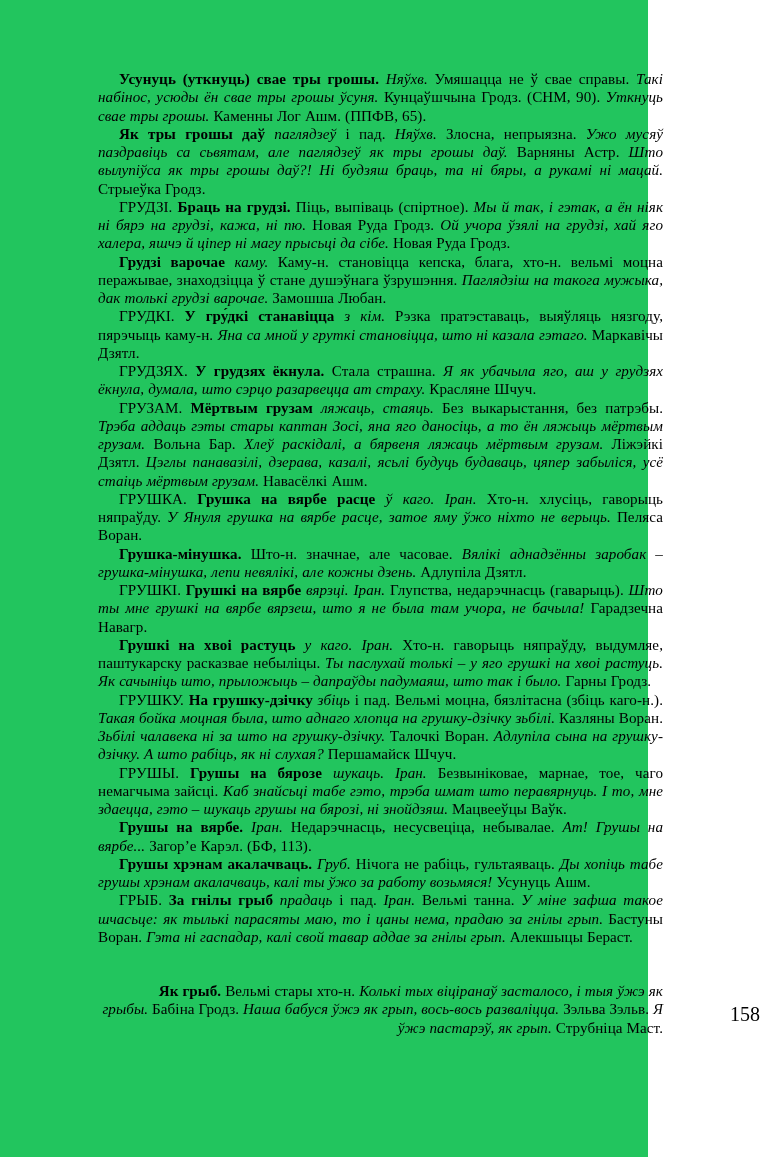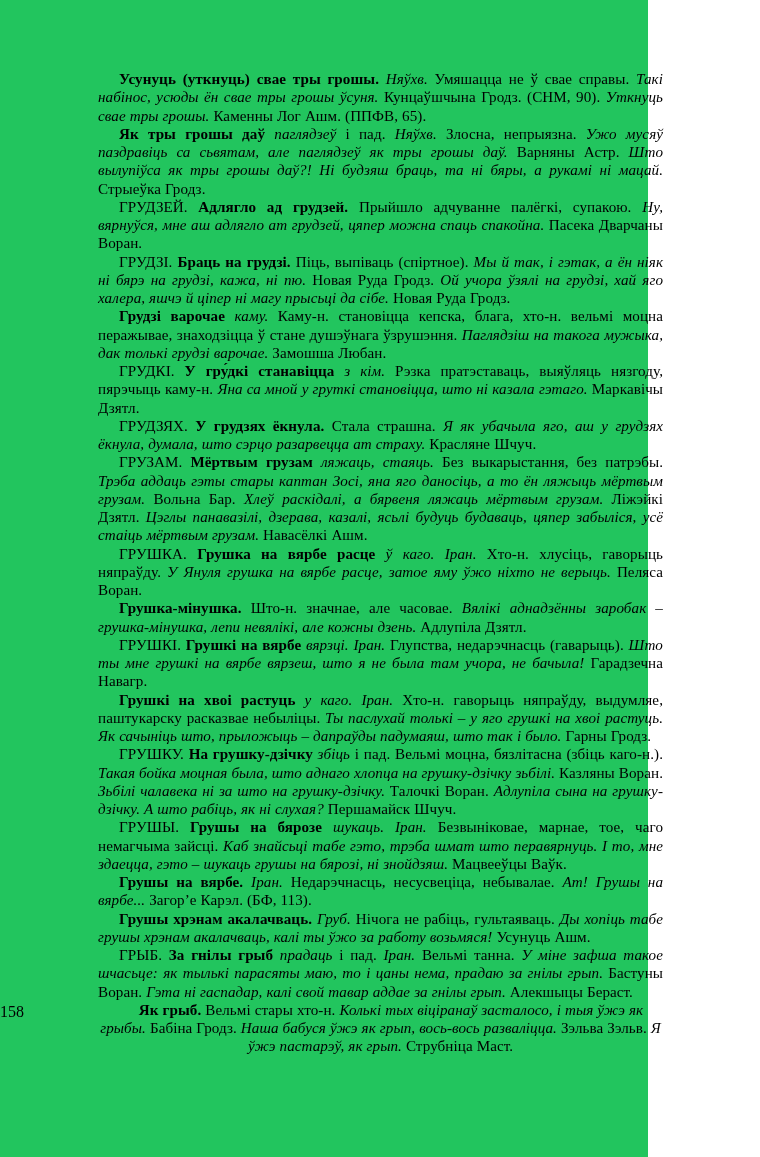--- a/index.html
+++ b/index.html
@@ -36,57 +36,56 @@
     text-align: justify;
     text-justify: inter-word;
     text-indent: 21px;
     font-size: 15.1px;
     line-height: 18.25px;
     letter-spacing: 0.005em;
     word-spacing: 0.01em;
     -webkit-hyphens: none;
     hyphens: none;
   }
-  p.entry:last-child { text-align: center; }
+  p.entry:last-child { text-align: right; margin-top: 36px; }
   .hw {
     font-weight: bold;
   }
   .it {
     font-style: italic;
   }
   .rm {
     font-style: normal;
     font-weight: normal;
   }
   .cap {
     font-style: normal;
     font-weight: normal;
   }
   #page-number {
     position: absolute;
     left: 0;
     top: 1003px;
     width: 760px;
-    text-align: left;
-    font-size: 16px;
+    text-align: right;
+    font-size: 20px;
     font-family: "Liberation Serif", "DejaVu Serif", serif;
   }
 </style>
 </head>
 <body>
 
 <div id="page">
 
   <div id="text-column">
 
     <p class="entry"><span class="hw">Усунуць (уткнуць) свае тры грошы.</span> <span class="it">Няўхв.</span> <span class="rm">Умяшацца не ў свае справы.</span> <span class="it">Такі набінос, усюды ён свае тры грошы ўсуня.</span> <span class="rm">Кунцаўшчына Гродз. (СНМ, 90).</span> <span class="it">Уткнуць свае тры грошы.</span> <span class="rm">Каменны Лог Ашм. (ППФВ, 65).</span></p>
 
     <p class="entry"><span class="hw">Як тры грошы даў</span> <span class="it">паглядзеў</span> <span class="rm">і пад.</span> <span class="it">Няўхв.</span> <span class="rm">Злосна, непрыязна.</span> <span class="it">Ужо мусяў паздравіць са сьвятам, але паглядзеў як тры грошы даў.</span> <span class="rm">Варняны Астр.</span> <span class="it">Што вылупіўса як тры грошы даў?! Ні будзяш браць, та ні бяры, а рукамі ні мацай.</span> <span class="rm">Стрыеўка Гродз.</span></p>
 
-    <p class="entry"><span class="cap">ГРУДЗЕЙ.</span> <span class="hw">Адлягло ад грудзей.</span> <span class="rm">Прыйшло адчуванне палёгкі, супакою.</span> <span class="it">Ну, вярнуўся, мне аш адлягло ат грудзей, цяпер можна спаць спакойна.</span> <span class="rm">Пасека Дварчаны Воран.</span></p>
 
     <p class="entry"><span class="cap">ГРУДЗІ.</span> <span class="hw">Браць на грудзі.</span> <span class="rm">Піць, выпіваць (спіртное).</span> <span class="it">Мы й так, і гэтак, а ён ніяк ні бярэ на грудзі, кажа, ні пю.</span> <span class="rm">Новая Руда Гродз.</span> <span class="it">Ой учора ўзялі на грудзі, хай яго халера, яшчэ й ціпер ні магу прысьці да сібе.</span> <span class="rm">Новая Руда Гродз.</span></p>
 
     <p class="entry"><span class="hw">Грудзі варочае</span> <span class="it">каму.</span> <span class="rm">Каму-н. становіцца кепска, блага, хто-н. вельмі моцна перажывае, знаходзіцца ў стане душэўнага ўзрушэння.</span> <span class="it">Паглядзіш на такога мужыка, дак толькі грудзі варочае.</span> <span class="rm">Замошша Любан.</span></p>
 
     <p class="entry"><span class="cap">ГРУДКІ.</span> <span class="hw">У гру́дкі станавіцца</span> <span class="it">з кім.</span> <span class="rm">Рэзка пратэставаць, выяўляць нязгоду, пярэчыць каму-н.</span> <span class="it">Яна са мной у груткі становіцца, што ні казала гэтаго.</span> <span class="rm">Маркавічы Дзятл.</span></p>
 
     <p class="entry"><span class="cap">ГРУДЗЯХ.</span> <span class="hw">У грудзях ёкнула.</span> <span class="rm">Стала страшна.</span> <span class="it">Я як убачыла яго, аш у грудзях ёкнула, думала, што сэрцо разарвецца ат страху.</span> <span class="rm">Красляне Шчуч.</span></p>
 
     <p class="entry"><span class="cap">ГРУЗАМ.</span> <span class="hw">Мёртвым грузам</span> <span class="it">ляжаць, стаяць.</span> <span class="rm">Без выкарыстання, без патрэбы.</span> <span class="it">Трэба аддаць гэты стары каптан Зосі, яна яго даносіць, а то ён ляжыць мёртвым грузам.</span> <span class="rm">Вольна Бар.</span> <span class="it">Хлеў раскідалі, а бярвеня ляжаць мёртвым грузам.</span> <span class="rm">Ліжэйкі Дзятл.</span> <span class="it">Цэглы панавазілі, дзерава, казалі, ясьлі будуць будаваць, цяпер забыліся, усё стаіць мёртвым грузам.</span> <span class="rm">Навасёлкі Ашм.</span></p>

